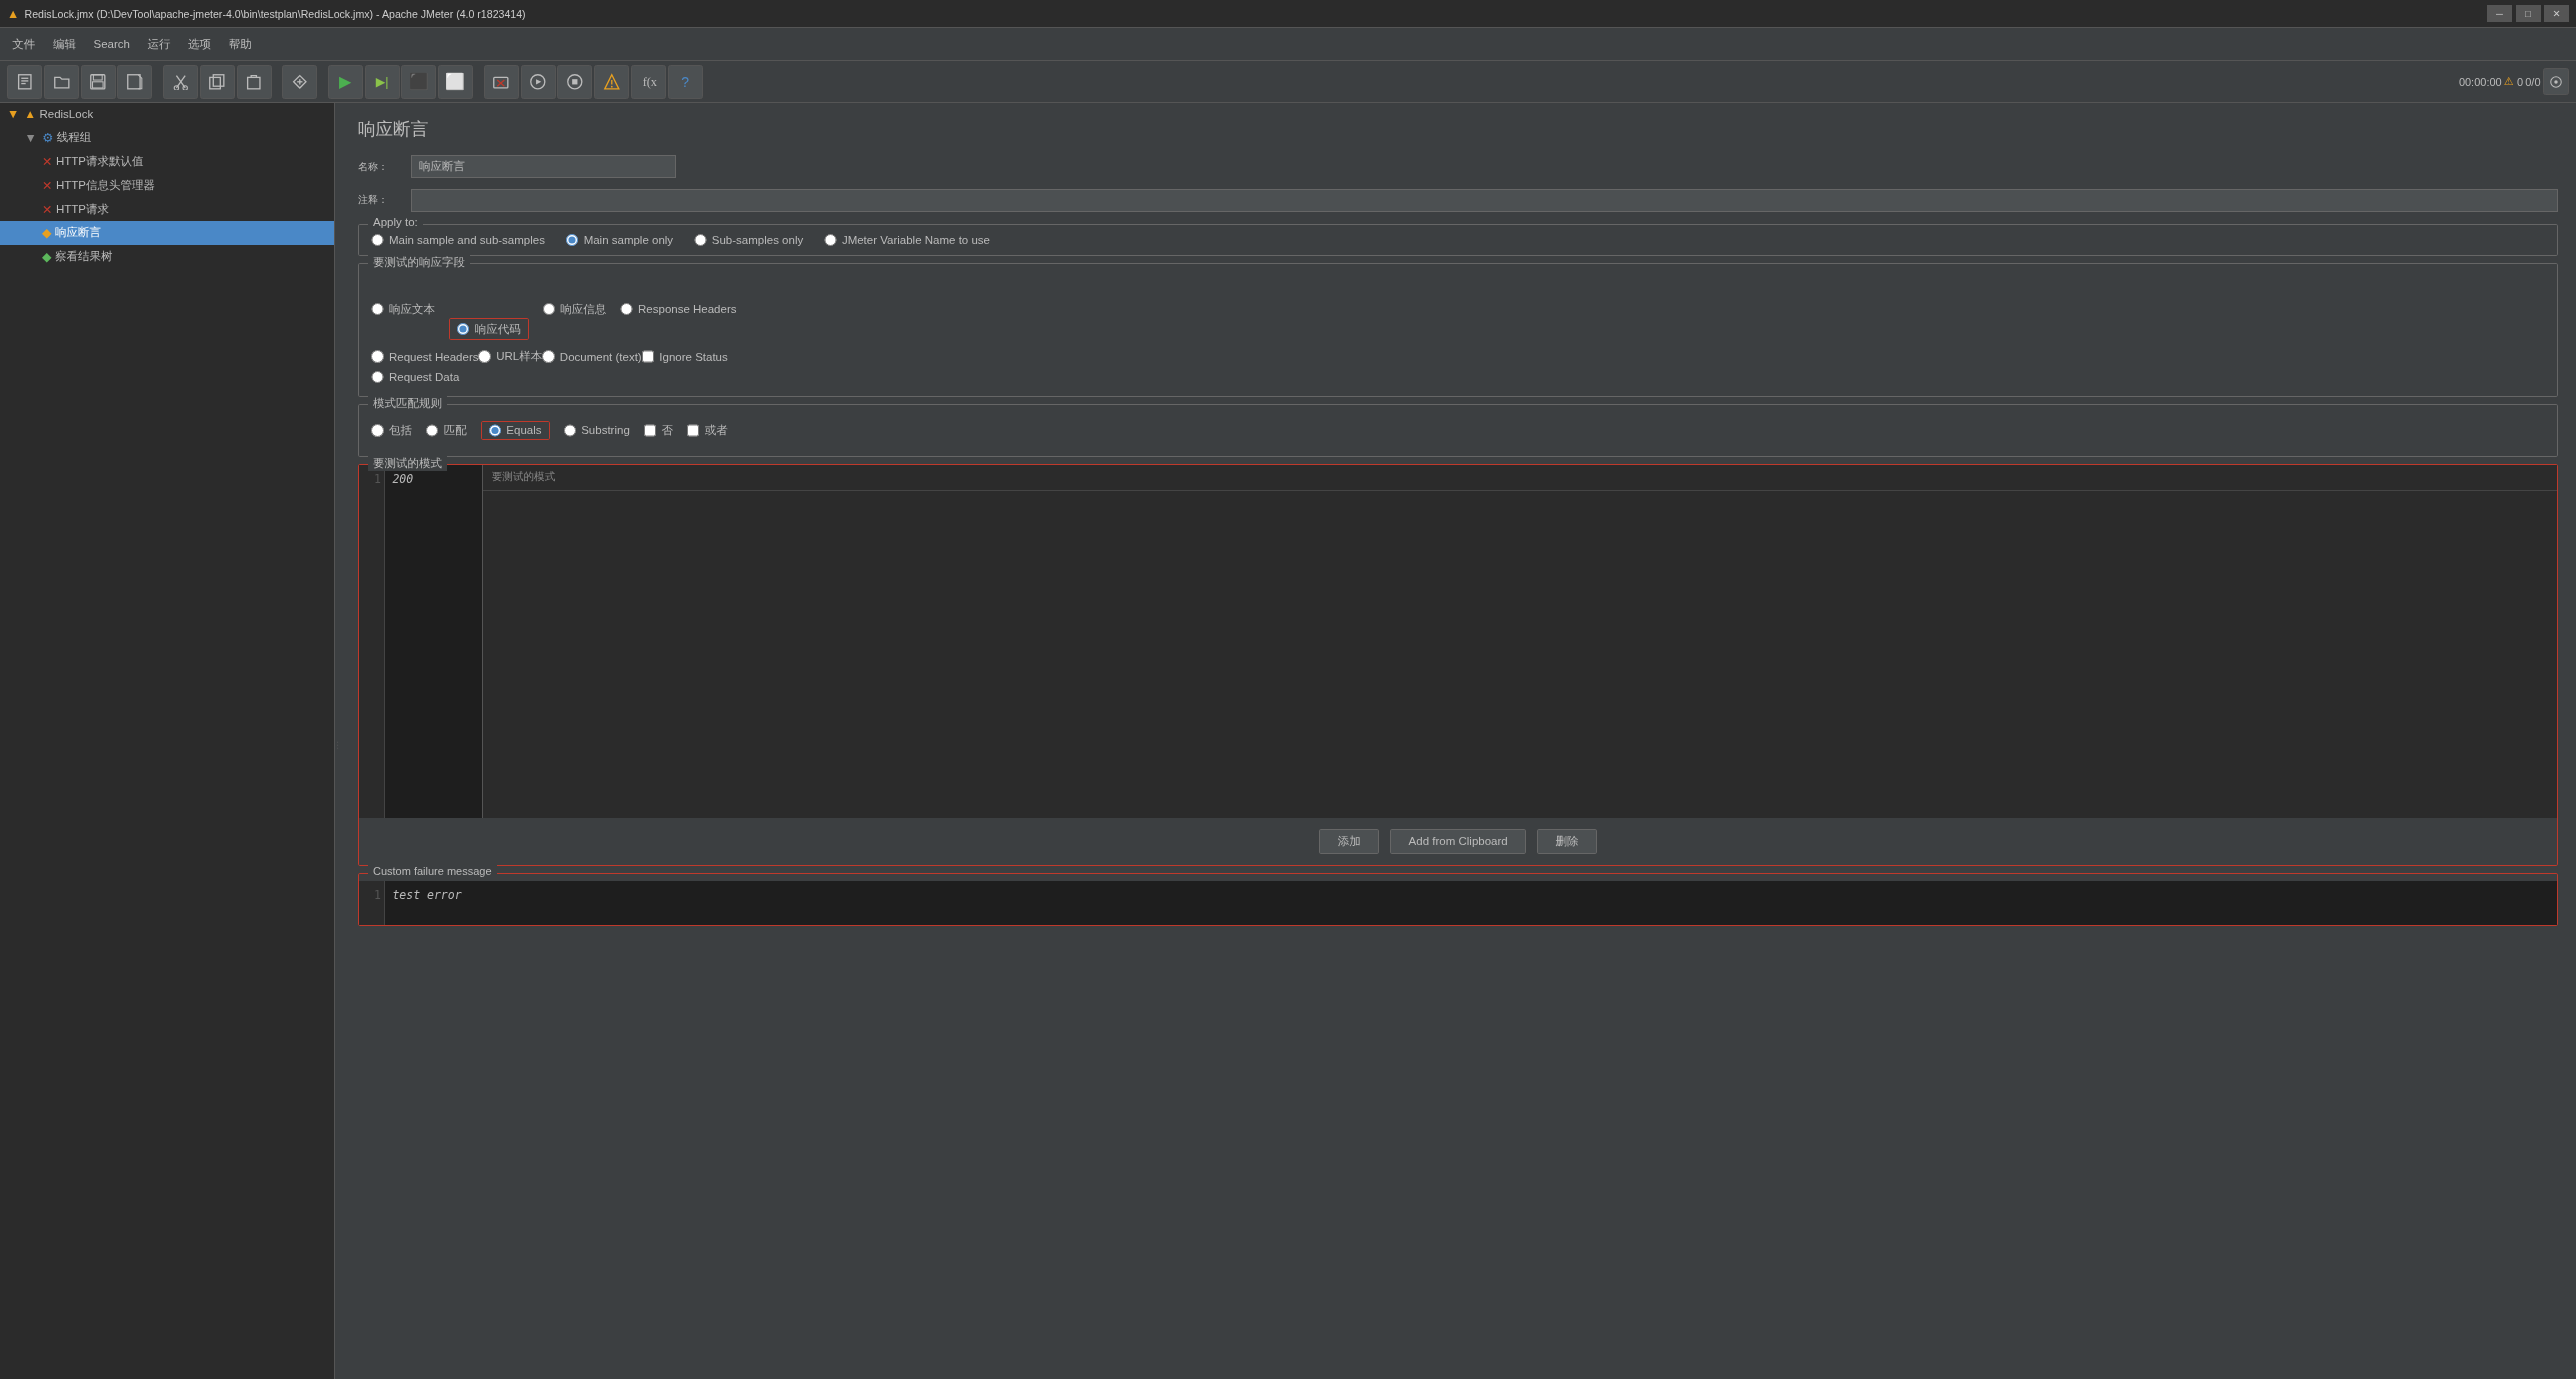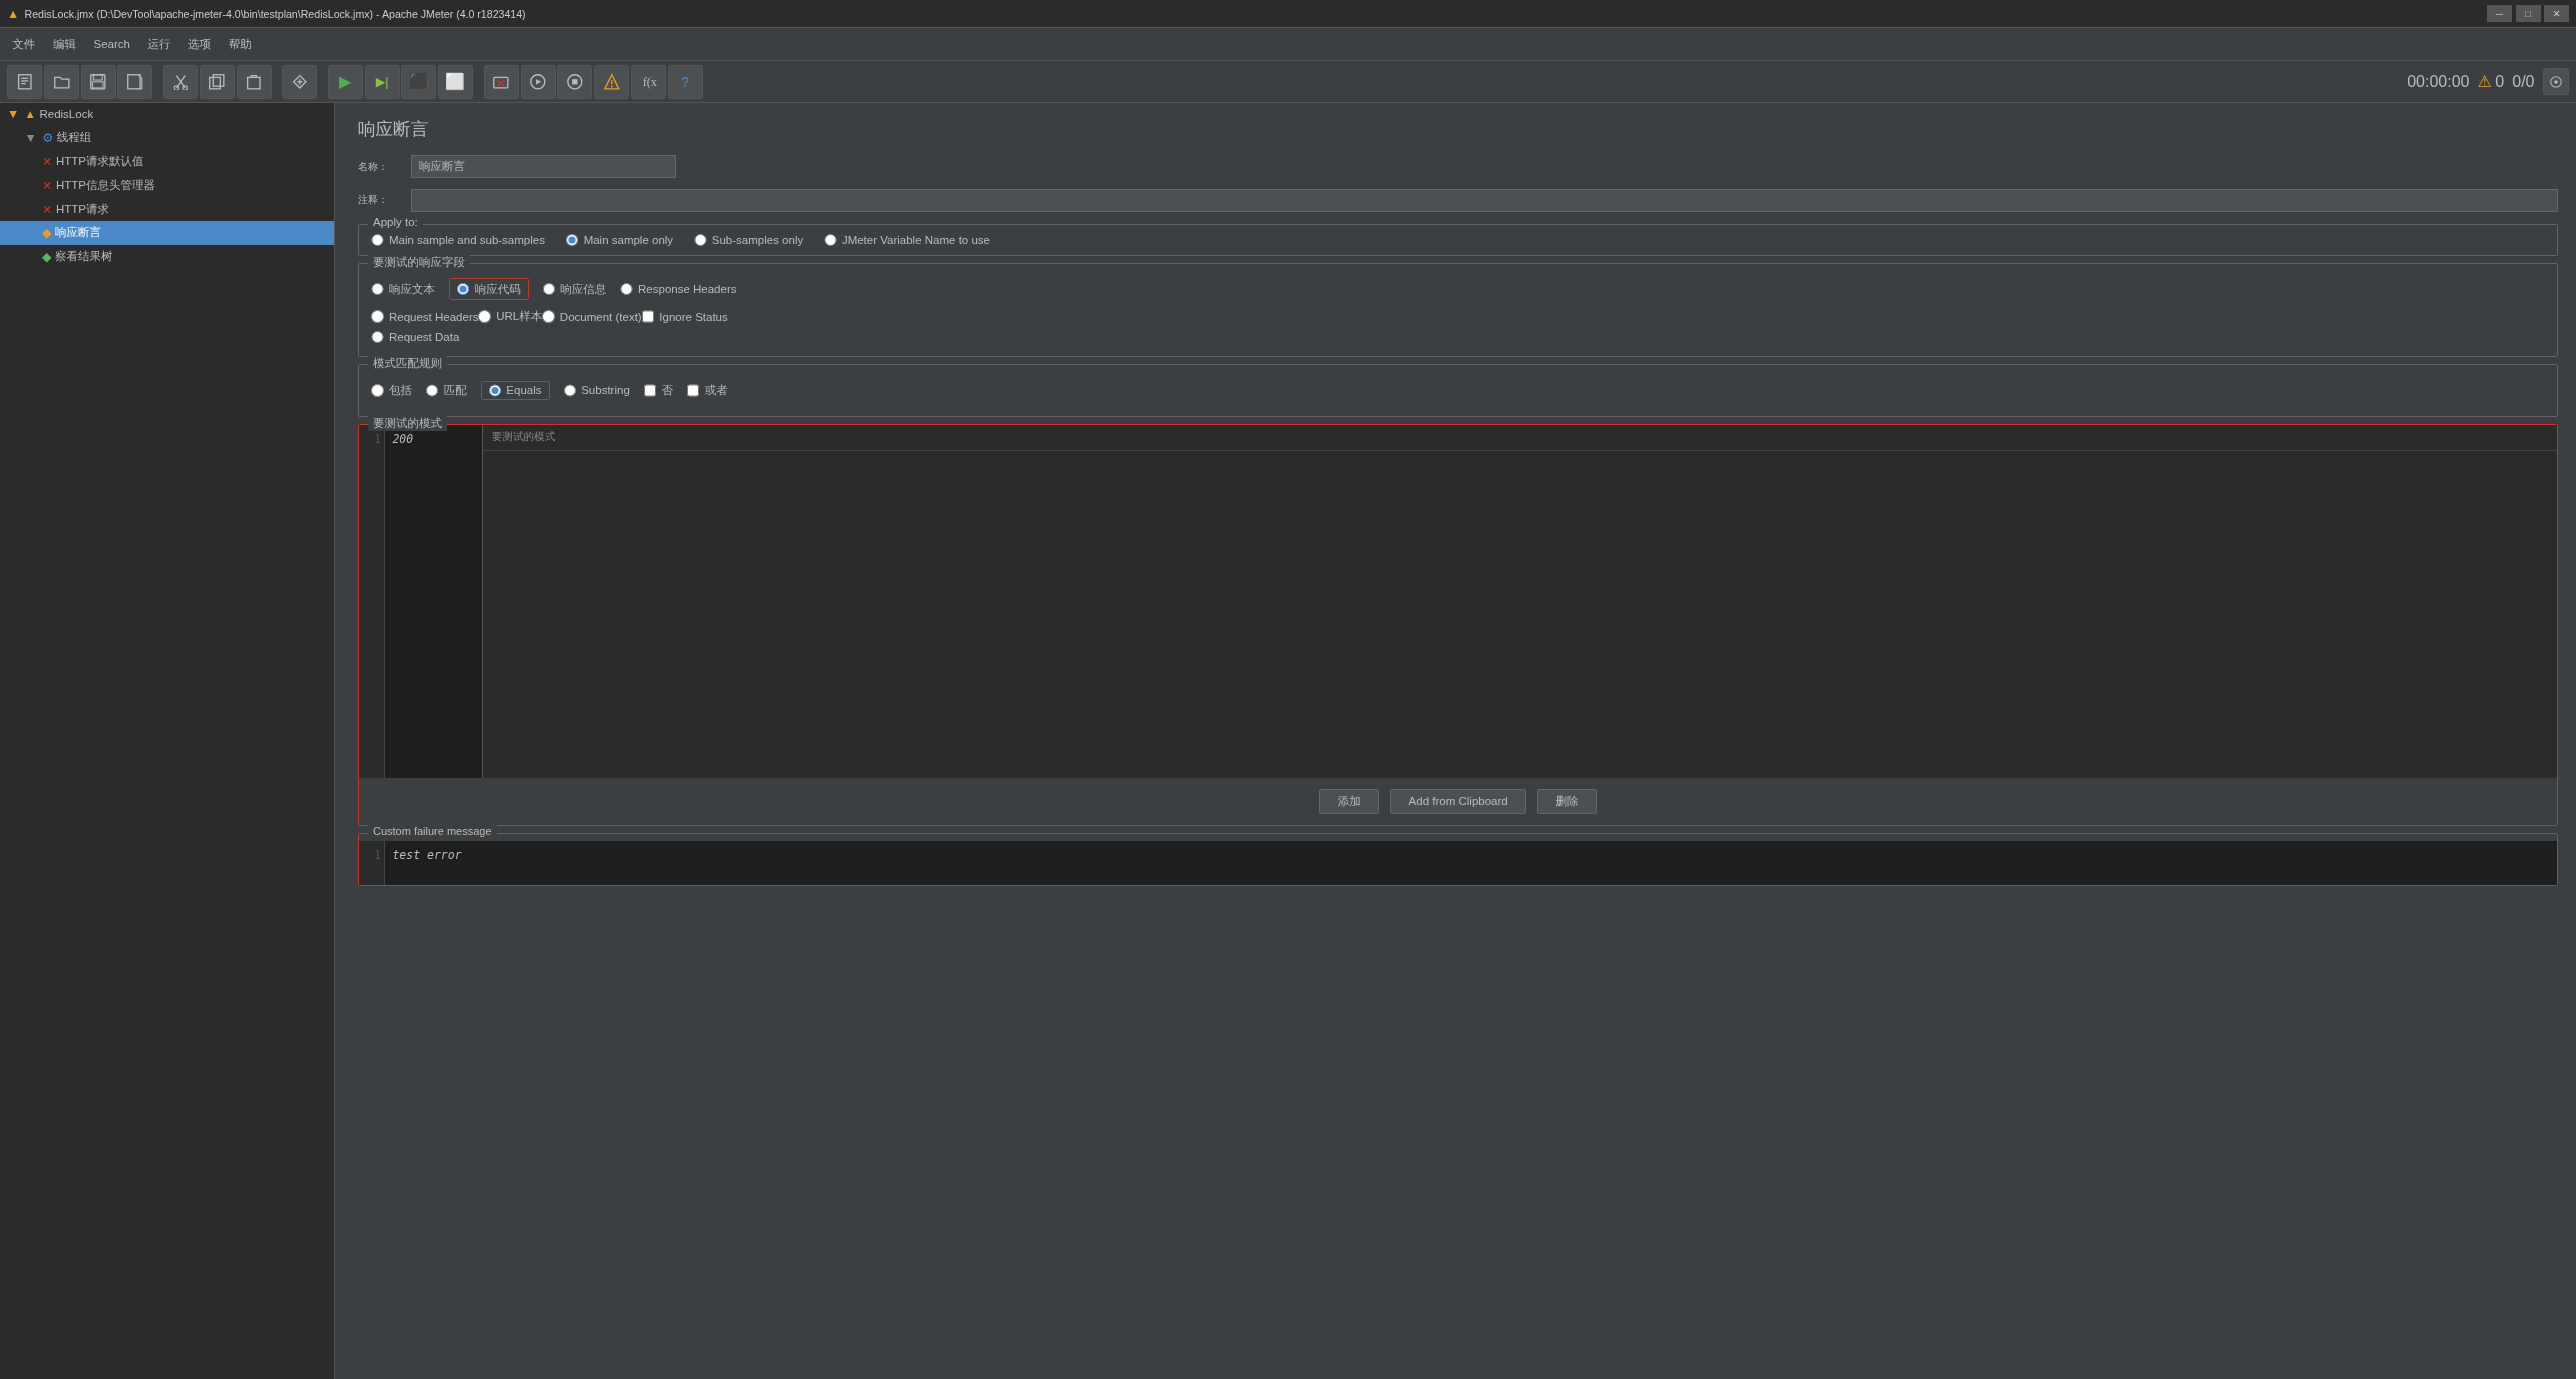--- a/index.html
+++ b/index.html
@@ -57,24 +57,24 @@
       align-items: center;
       justify-content: center;
       cursor: pointer;
       color: #ccc;
       font-size: 14px;
     }
     .toolbar-sep { width: 7px; }
     .toolbar-time {
       margin-left: auto;
       color: #bbb;
-      font-size: 16px;
-      display: flex;
-      align-items: center;
-      gap: 8px;
+      font-size: 11px;
+      display: flex;
+      align-items: center;
+      gap: 2px;
     }
     .toolbar-status { display: flex; align-items: center; gap: 3.5px; }
     .warning-icon { color: #e8a020; }
 
     
     .main-layout {
       display: flex;
       height: calc(1379px - 95px);
     }
 
@@ -545,21 +545,21 @@
 
     <div class="section-box">
       <span class="section-legend">要测试的响应字段</span>
       <div style="display: flex; flex-wrap: wrap; gap: 14px; align-items: center; padding: 5.3px 0;">
 
         <label class="radio-label">
           <input type="radio" class="radio-input" name="field_option" style="">
           <span>响应文本</span>
         </label>
 
-        <label class="radio-label selected-field" style="border: 0.9px solid #c0392b; padding: 2.6px 7px; border-radius: 1.8px;">
+        <label class="radio-label selected-field" style="border: 0.9px solid #c0392b; padding: 2.6px 7px; border-radius: 1.8px; margin-top: 40px;">
           <input type="radio" class="radio-input" name="field_option" checked="" style="">
           <span>响应代码</span>
         </label>
         <label class="radio-label">
           <input type="radio" class="radio-input" name="field_option" style="">
           <span>响应信息</span>
         </label>
         <label class="radio-label">
           <input type="radio" class="radio-input" name="field_option" style="">
           <span>Response Headers</span>

